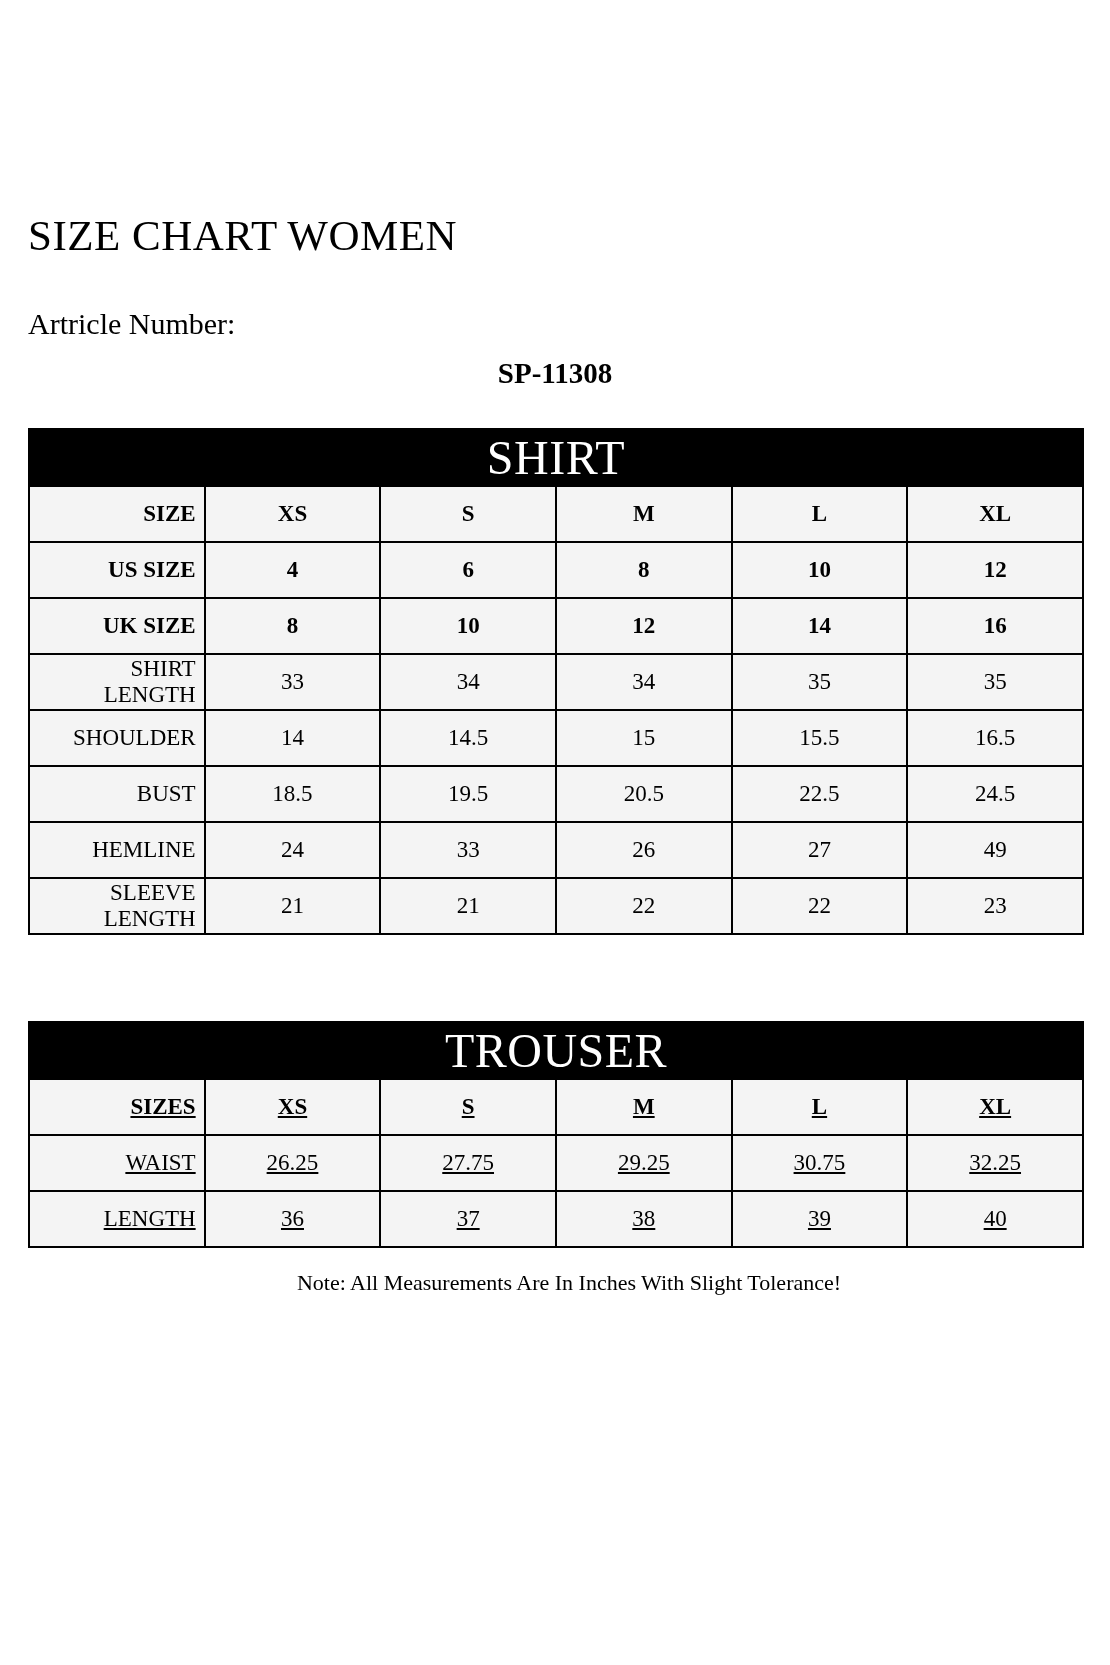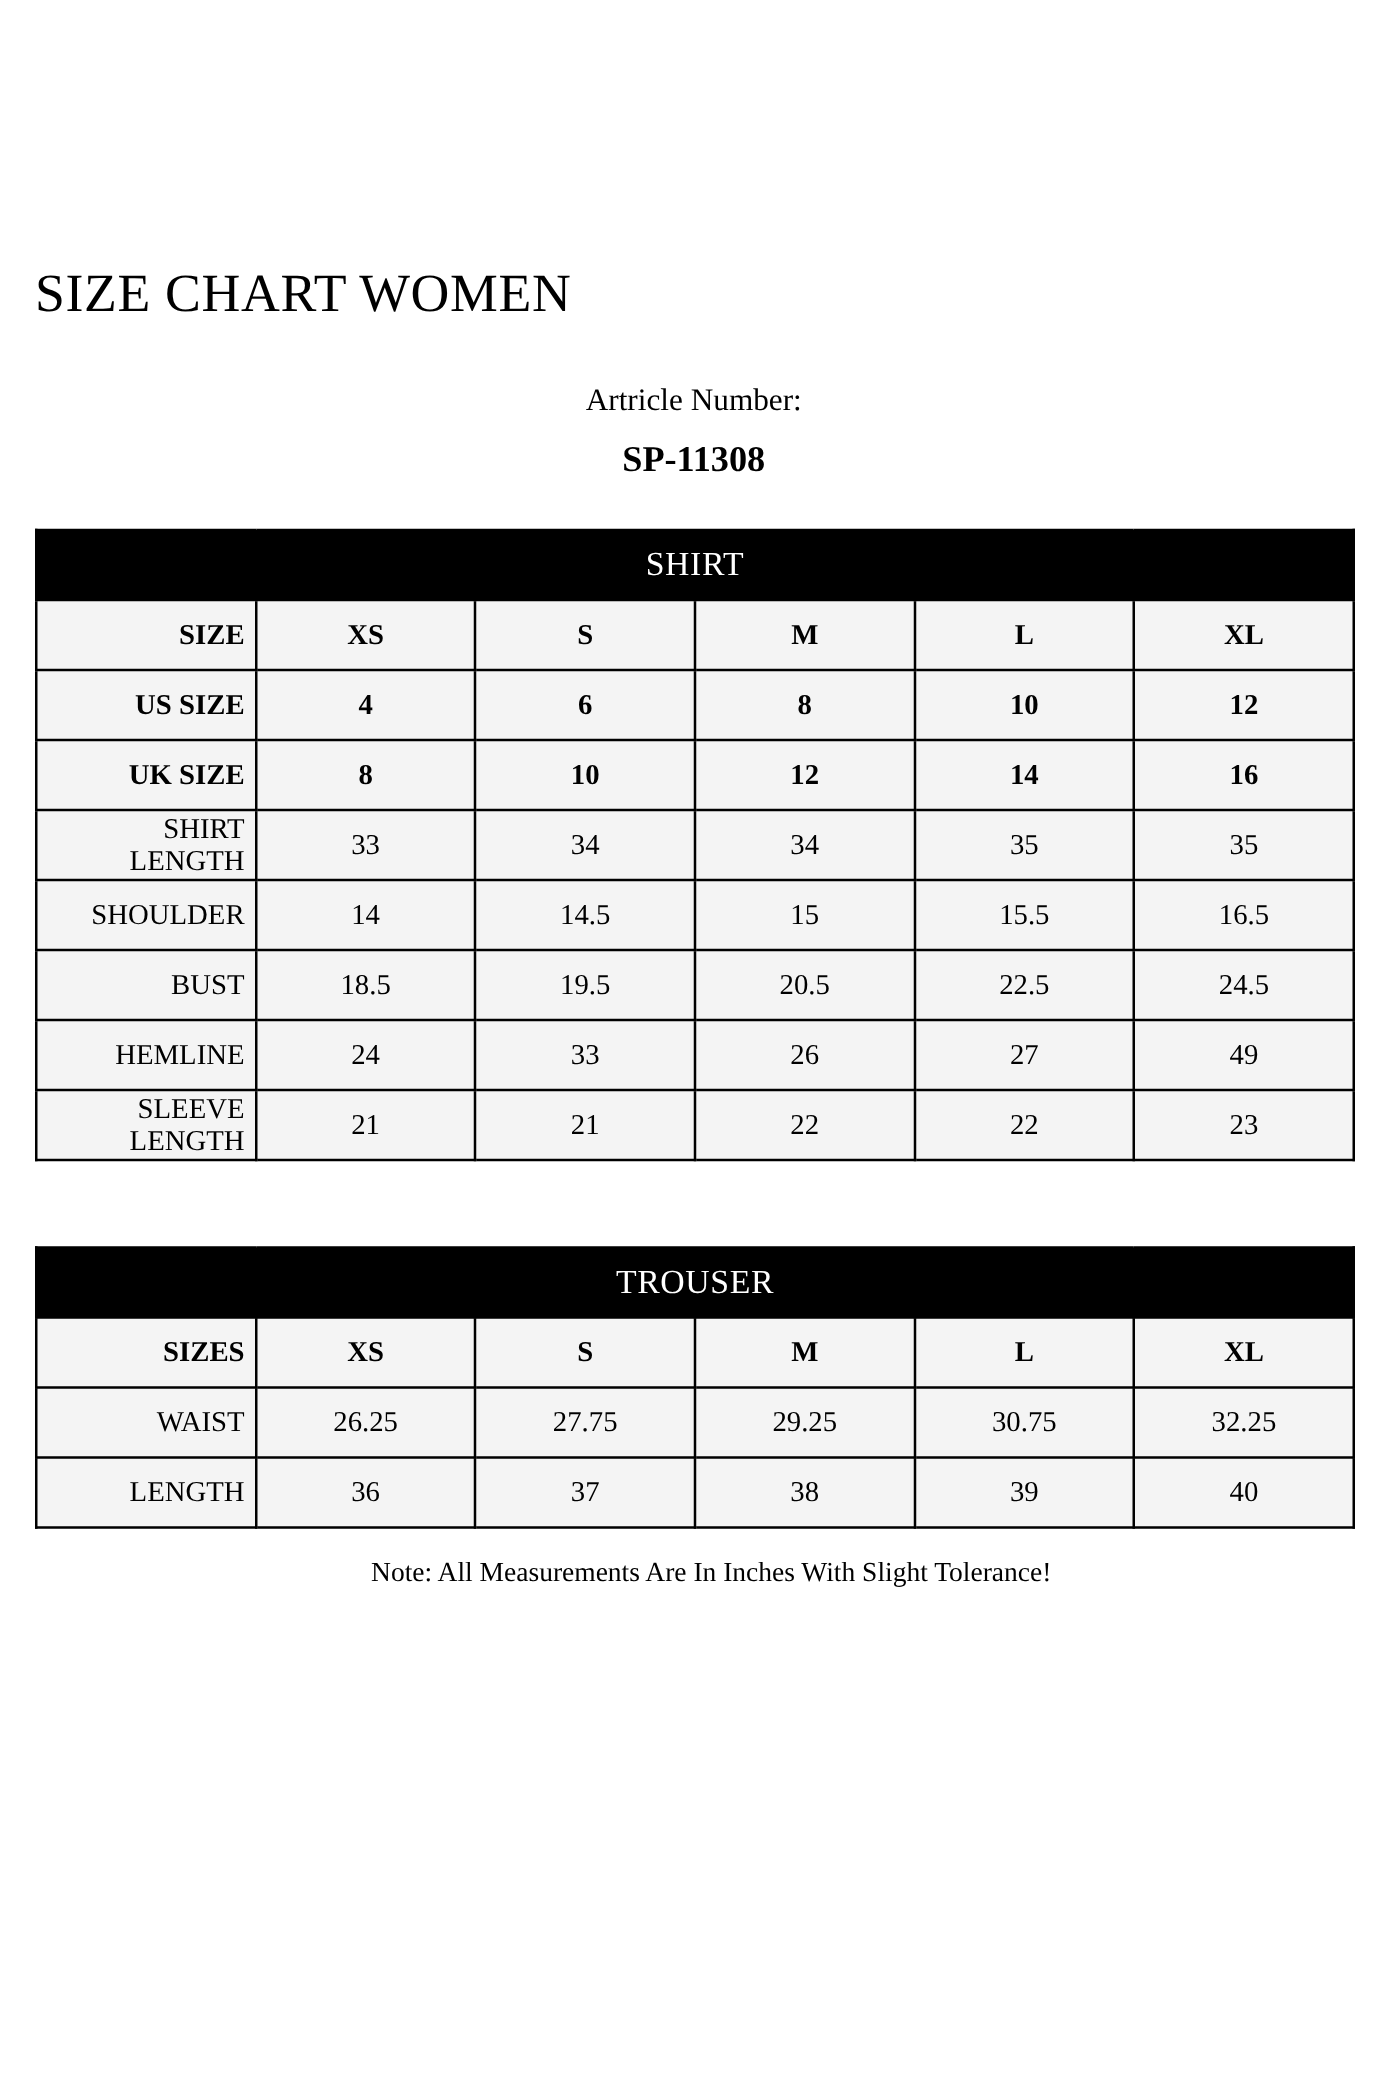--- a/index.html
+++ b/index.html
@@ -24,22 +24,21 @@
   }
   .title {
     text-align: left;
     font-size: 43px;
     letter-spacing: 0.5px;
     font-weight: 400;
     margin-top: 212px;
     line-height: 1.1;
   }
   .subtitle {
-    text-align: center;
-    font-size: 25px;
+    font-size: 30px;
     font-weight: 400;
     margin-top: 48px;
     line-height: 1.1;
   }
   .article-number {
     text-align: center;
     font-size: 29px;
     font-weight: bold;
     margin-top: 18px;
     line-height: 1.1;
@@ -66,31 +65,32 @@
     text-align: right;
     padding-left: 6px;
     width: 338px;
   }
   table.size-table td.bold {
     font-weight: bold;
   }
   table.size-table tr.section-header td {
     background: #000000;
     color: #ffffff;
-    font-size: 27px;
+    font-size: 48px;
     font-weight: 400;
     height: 56px;
     border: 2px solid #000000;
     letter-spacing: 0.5px;
   }
   .shirt-wrap {
     margin-top: 38px;
   }
   .trouser-wrap {
-    margin-top: 68px;
+    margin-top: 86px;
+    text-decoration: underline;
   }
   .note {
     font-size: 22px;
     margin: 22px 0 0 28px;
     text-align: center;
   }
 </style>
 </head>
 <body>
 

